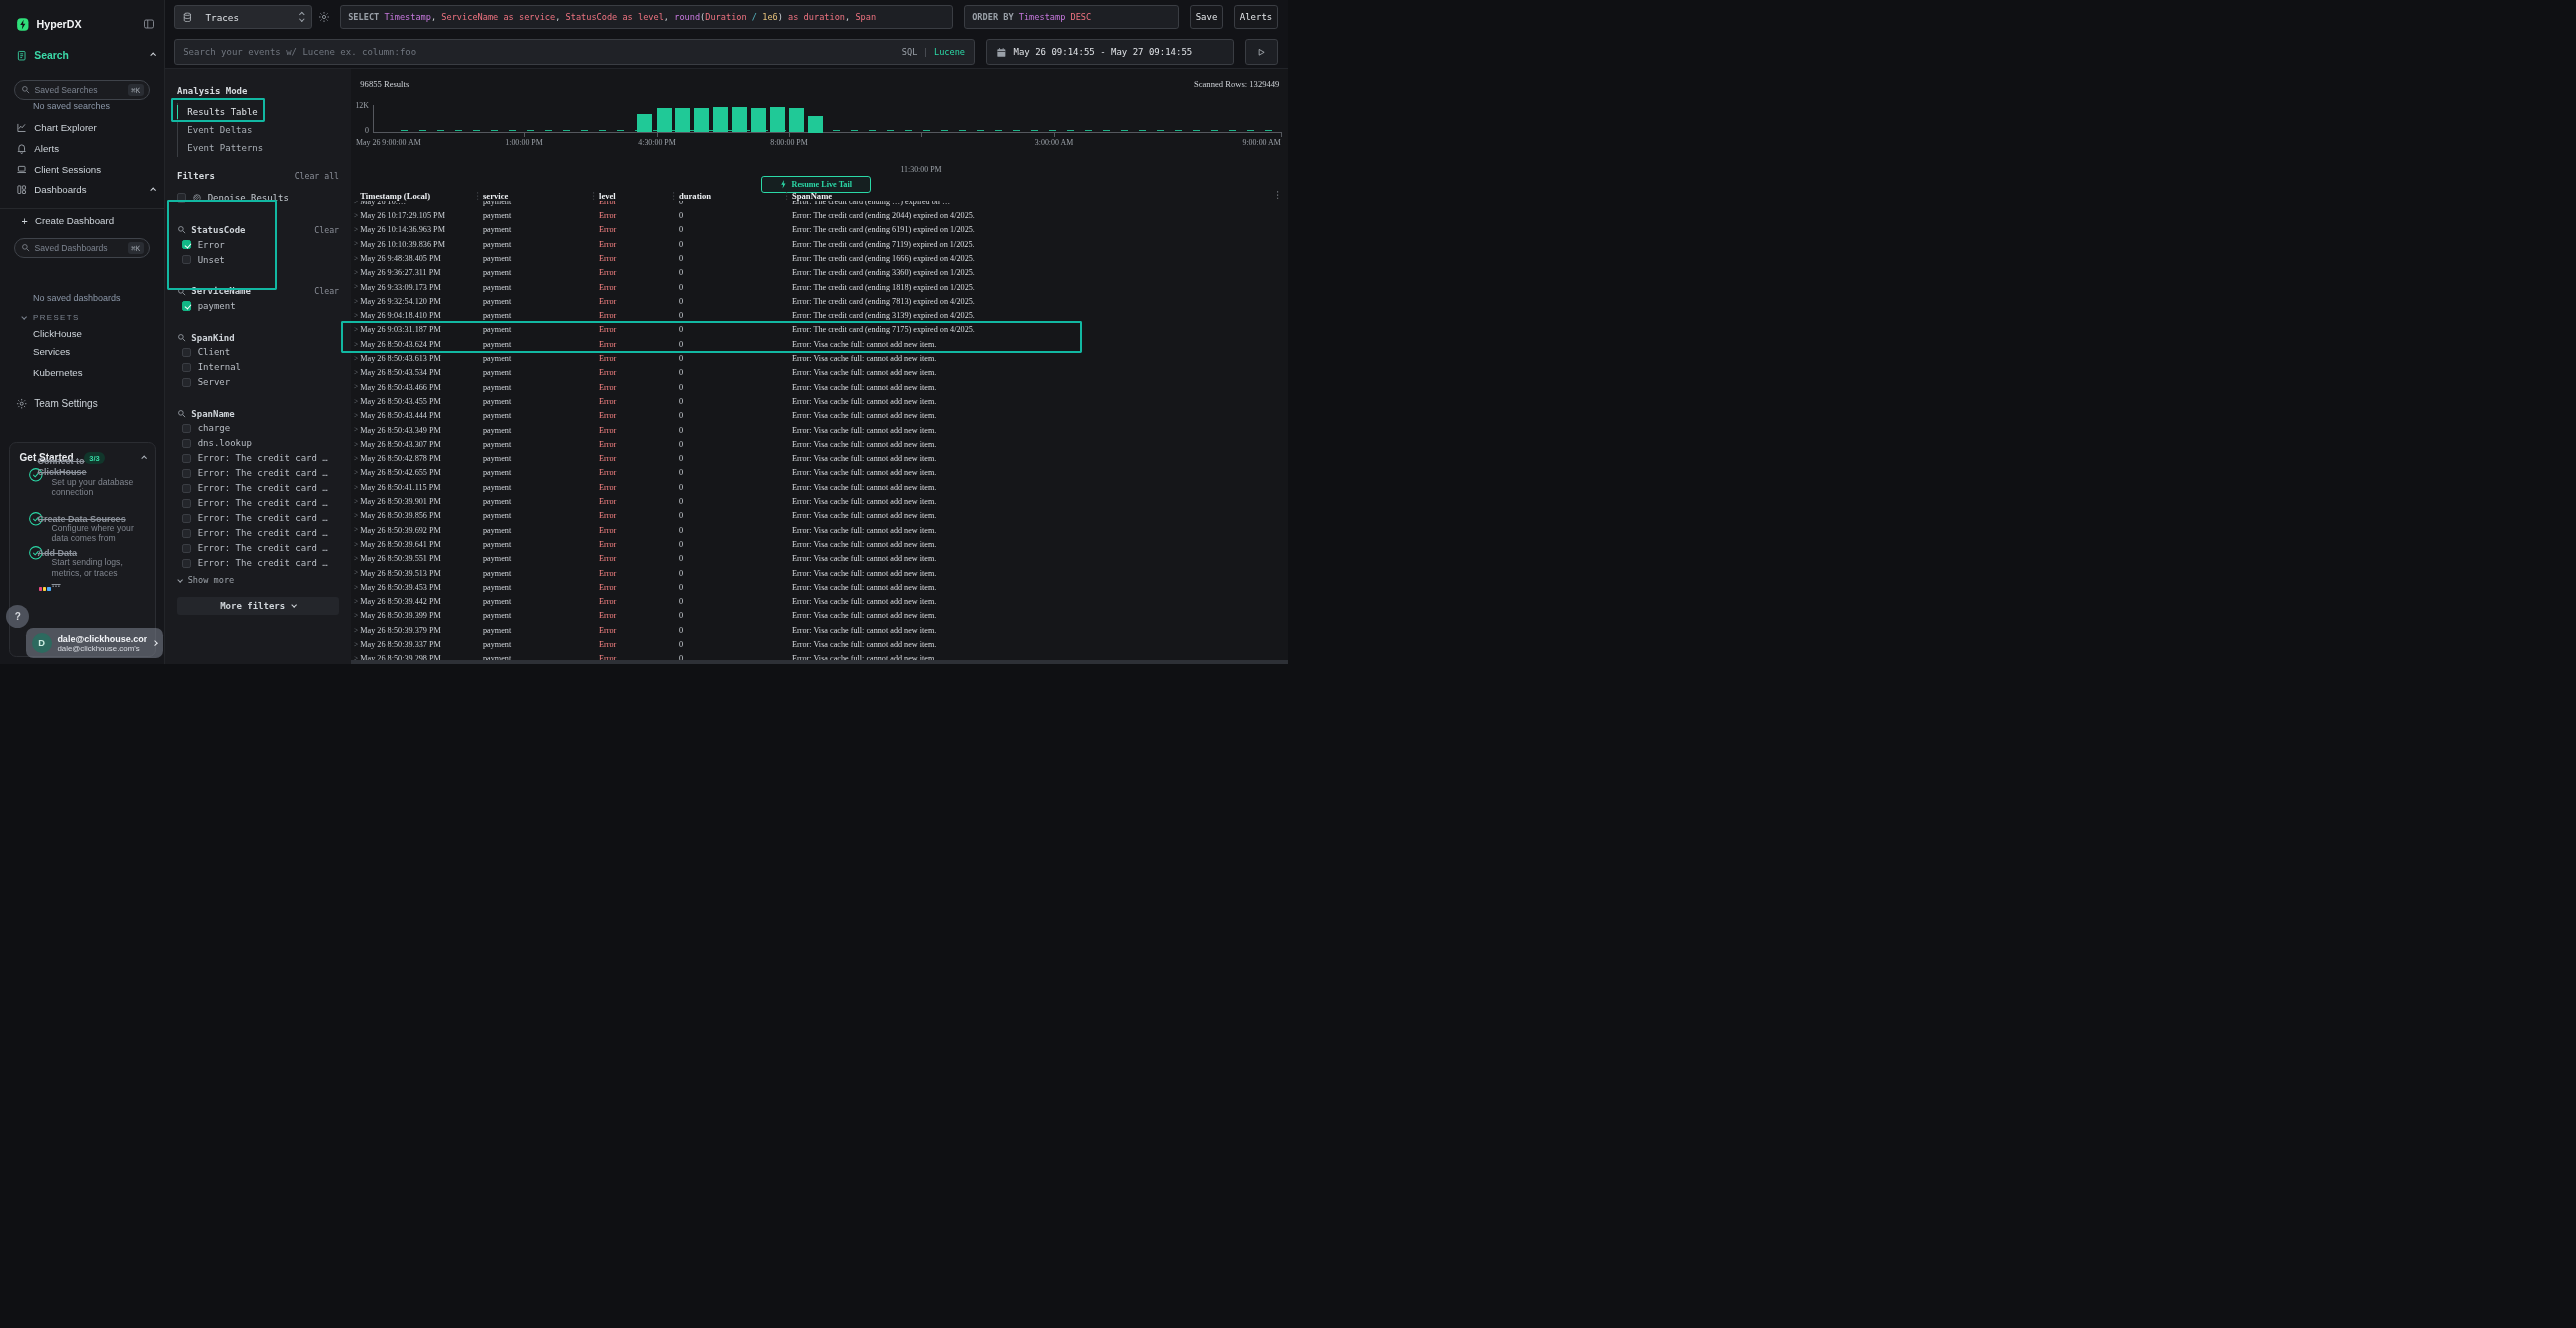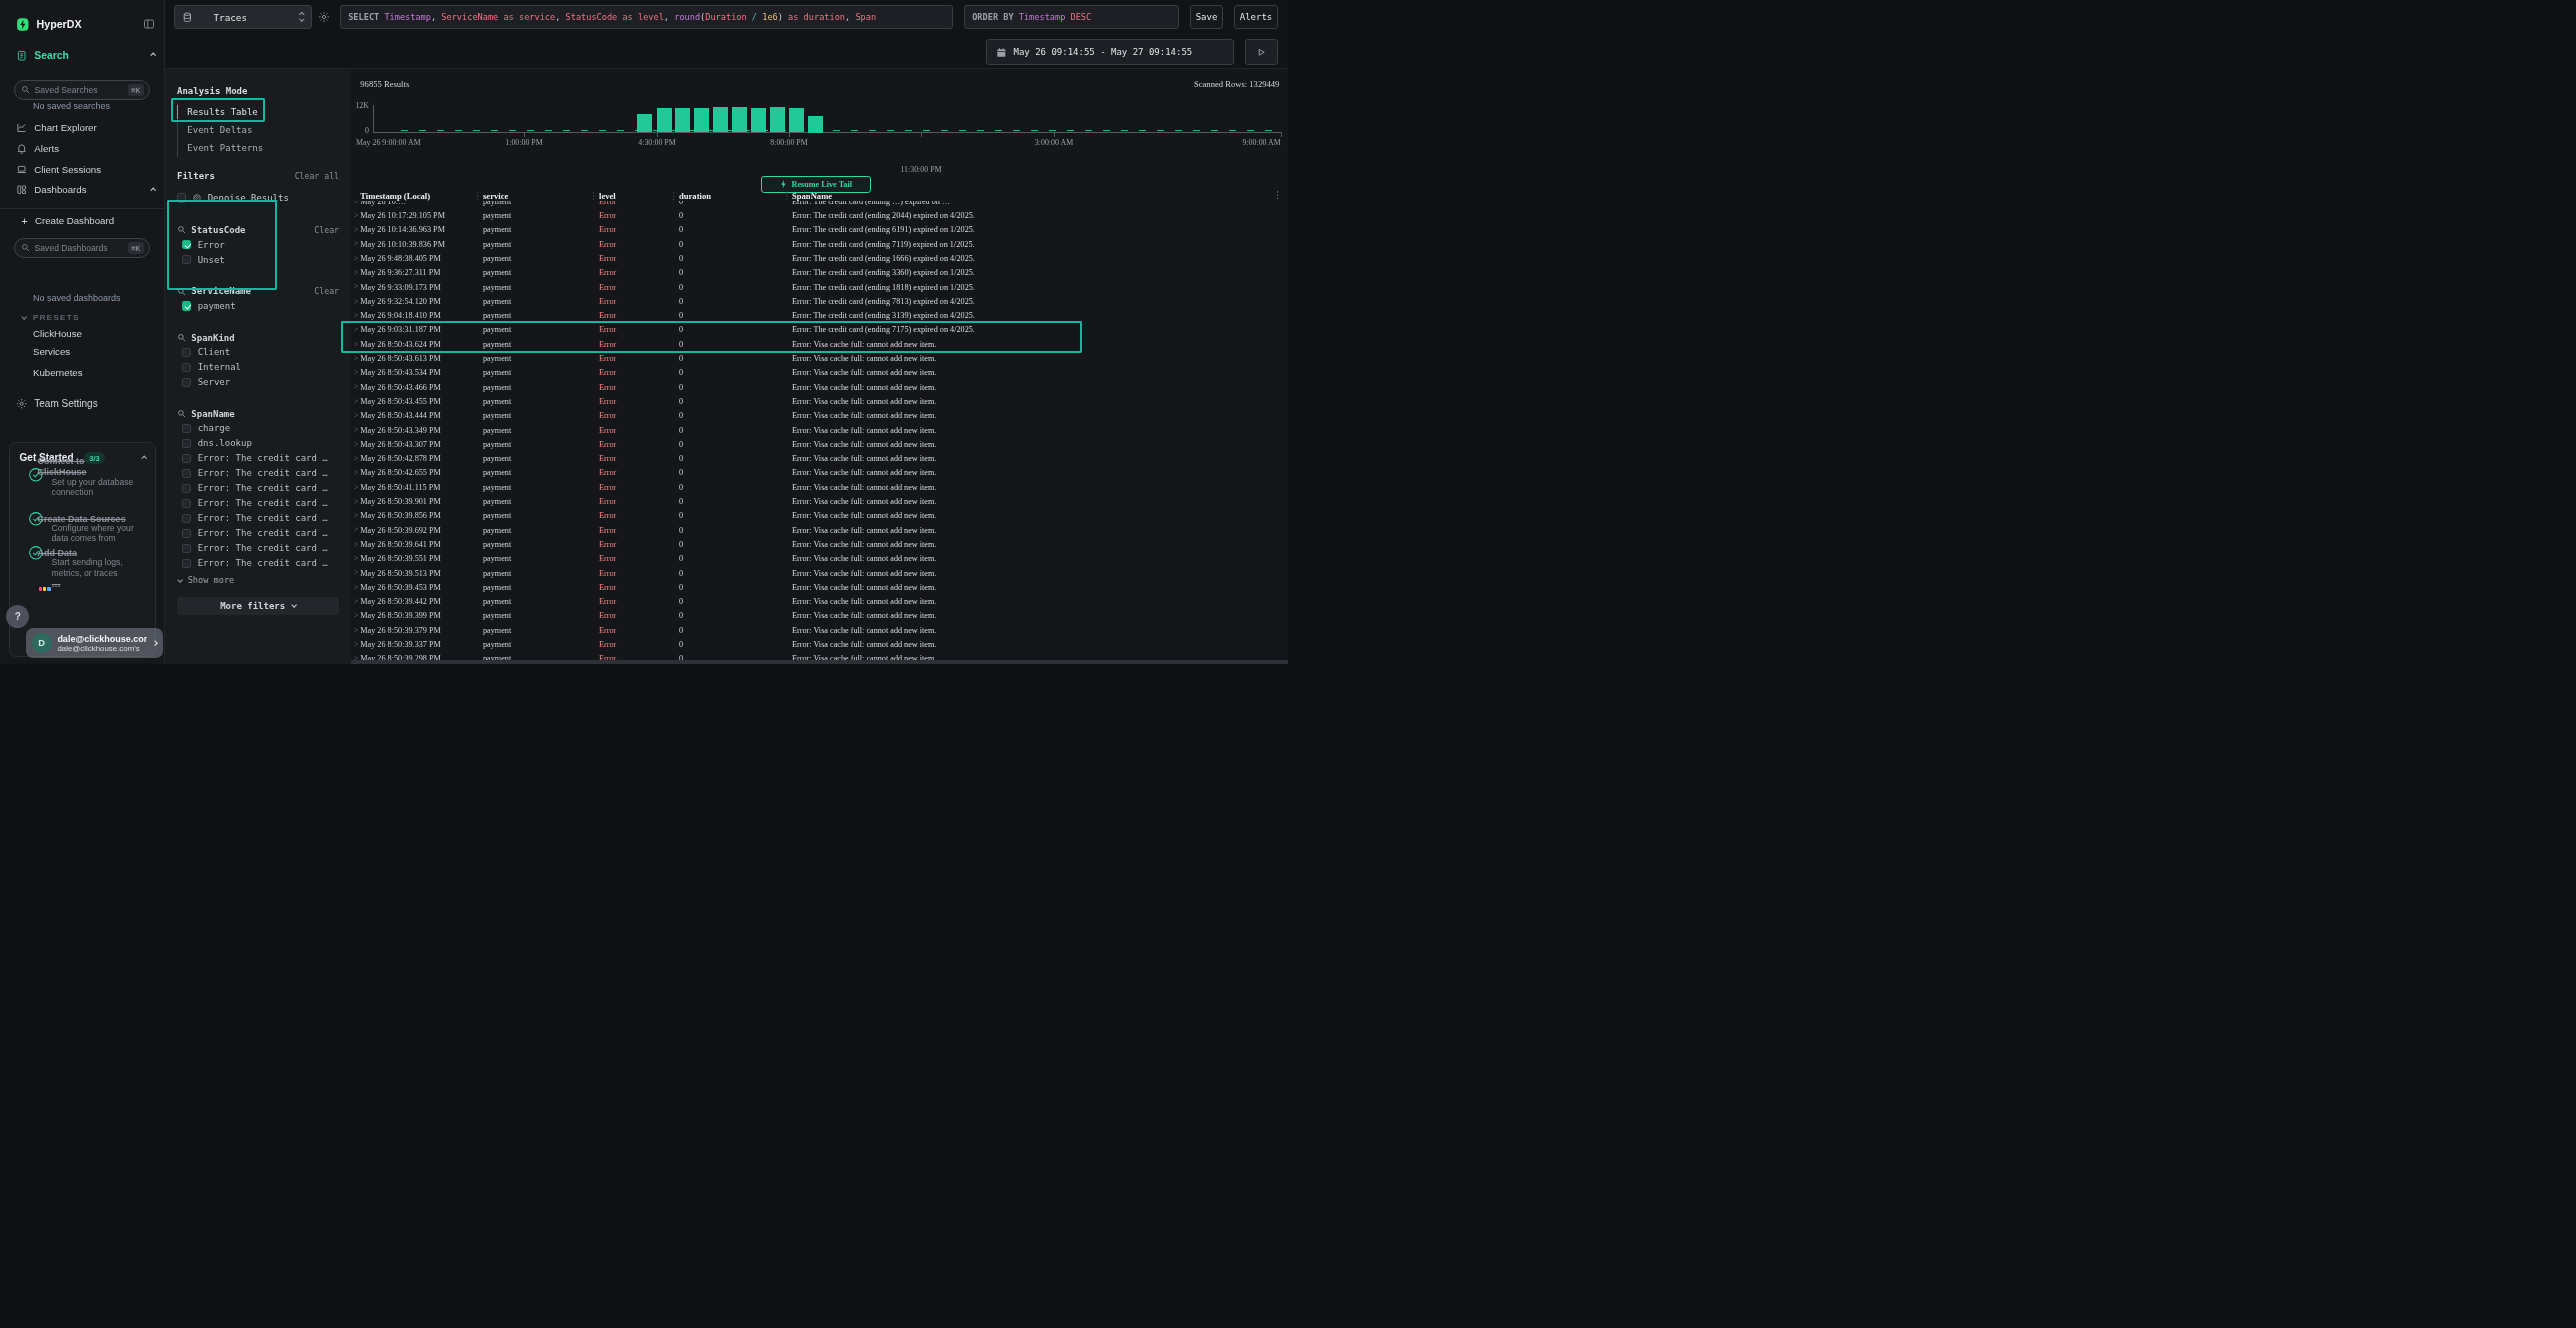--- a/index.html
+++ b/index.html
@@ -12,21 +12,21 @@
   }
   *{box-sizing:border-box;margin:0;padding:0}
   body{background:#0f1013;font-family:"Liberation Sans",sans-serif;color:var(--text)}
   #app{position:relative;width:1288px;height:664px;background:var(--bg);overflow:hidden}
   .mono{font-family:"DejaVu Sans Mono",monospace}
   svg{display:block}
 
   
   #topbar{position:absolute;left:165px;top:0;width:1123px;height:69px;background:var(--topbar);border-bottom:0.7px solid #222429}
   .tb-box{position:absolute;border:0.7px solid var(--border2);border-radius:2.9px;background:var(--inputbg);display:flex;align-items:center}
-  #source-select{left:8.6px;top:5px;width:138px;height:24px;background:var(--boxbg);padding:0 7.2px;gap:21px;cursor:pointer}
+  #source-select{left:8.6px;top:5px;width:138px;height:24px;background:var(--boxbg);padding:0 7.2px;gap:13px;cursor:pointer}
   #source-select .lbl{font-size:9.3px}
   .updown{margin-left:auto;display:flex;flex-direction:column;gap:0.7px;color:#9aa0a8}
   .chv{width:4.3px;height:4.3px;border-right:1.1px solid currentColor;border-bottom:1.1px solid currentColor;display:inline-block}
   .chv.up{transform:rotate(-135deg)} .chv.down{transform:rotate(45deg)} .chv.right{transform:rotate(-45deg)}
   #gear-btn{position:absolute;left:153px;top:10.7px;color:#9aa0a8;cursor:pointer}
   #select-editor{left:175px;top:5px;width:613px;height:24px;padding:0 7.2px;overflow:hidden}
   #order-editor{left:799px;top:5px;width:215px;height:24px;padding:0 7.2px;overflow:hidden}
   .tok{font-family:"DejaVu Sans Mono",monospace;font-size:8.6px;white-space:pre}
   .tok.kw{color:var(--kw);font-weight:bold} .tok.fld{color:var(--fld)} .tok.fn{color:var(--fn)}
   .tok.num{color:var(--num)} .tok.op{color:var(--op)} .tok.pl{color:var(--pl)}
@@ -345,20 +345,28 @@
         <span class="tok fld">Span</span>
       </div>
     <div class="tb-box" id="order-editor">
         <span class="tok kw">ORDER BY </span>
         <span class="tok fn">Timestamp </span>
         <span class="tok fld">DESC</span>
       </div>
     <div class="tb-btn" id="save-btn">Save</div>
     <div class="tb-btn" id="alerts-btn">Alerts</div>
 
+    <div class="tb-box" id="search-box">
+      <input id="search-input" placeholder="Search your events w/ Lucene ex. column:foo" style="">
+      <div id="lang-toggle">
+        <span id="lang-sql">SQL</span>
+        <span id="lang-divider">|</span>
+        <span id="lang-lucene">Lucene</span>
+      </div>
+    </div>
     <div class="tb-box" id="date-btn">
       <span>
         <svg width="10.7" height="10.7" viewBox="0 0 24 24" fill="#9aa0a8">
             <rect x="3" y="5" width="18" height="17" rx="2"></rect>
             <rect x="3" y="9" width="18" height="1.5" fill="#121317"></rect>
             <rect x="7" y="2" width="2" height="4" rx="1"></rect>
             <rect x="15" y="2" width="2" height="4" rx="1"></rect>
           </svg>
       </span>
       <span class="lbl">May 26 09:14:55 - May 27 09:14:55</span>

